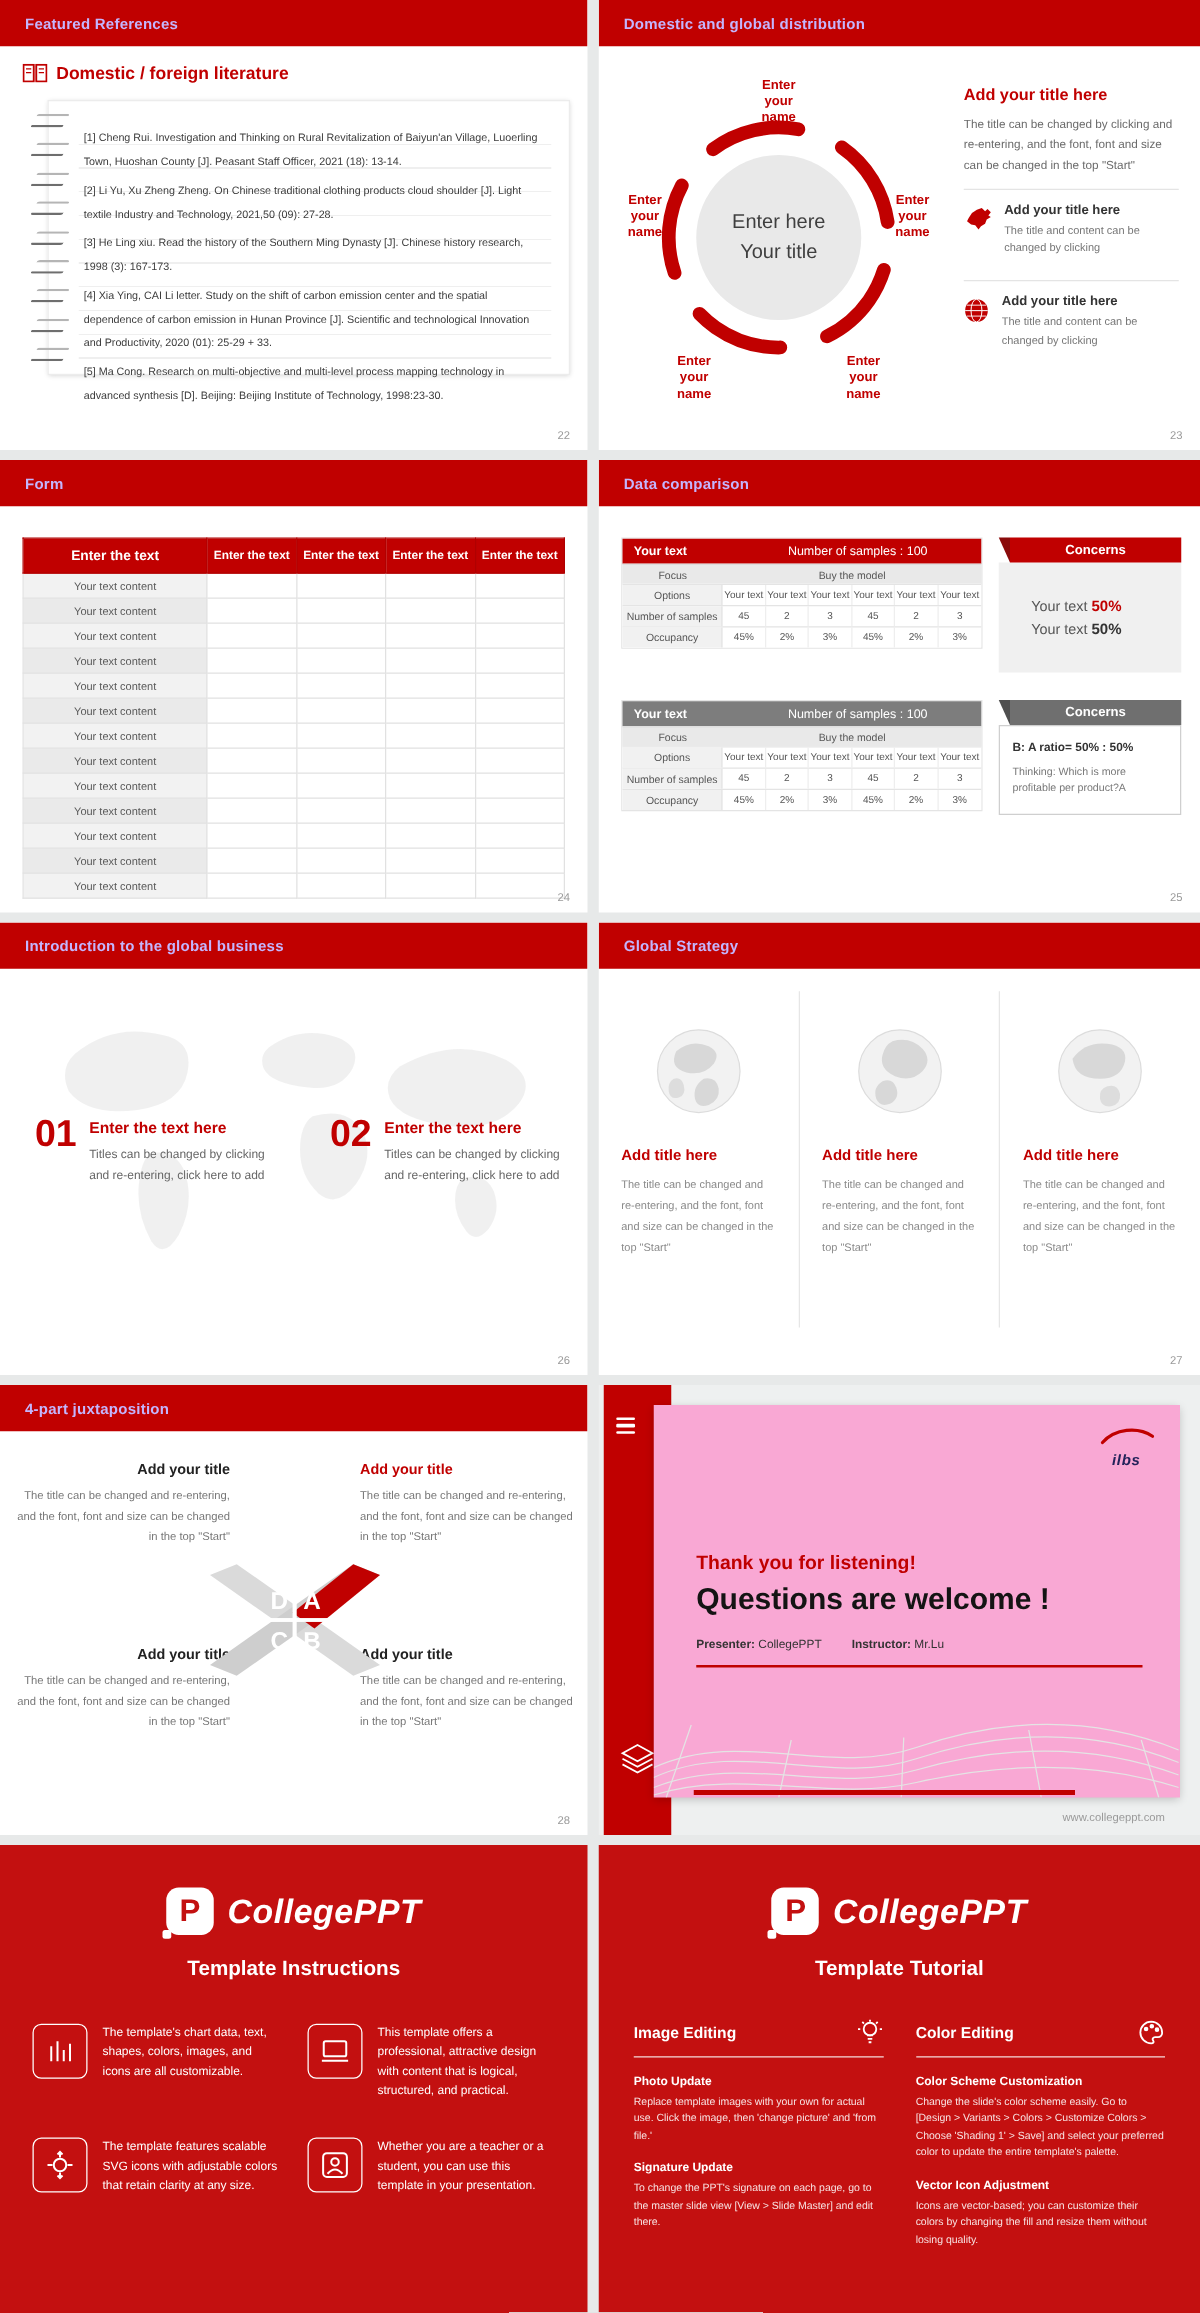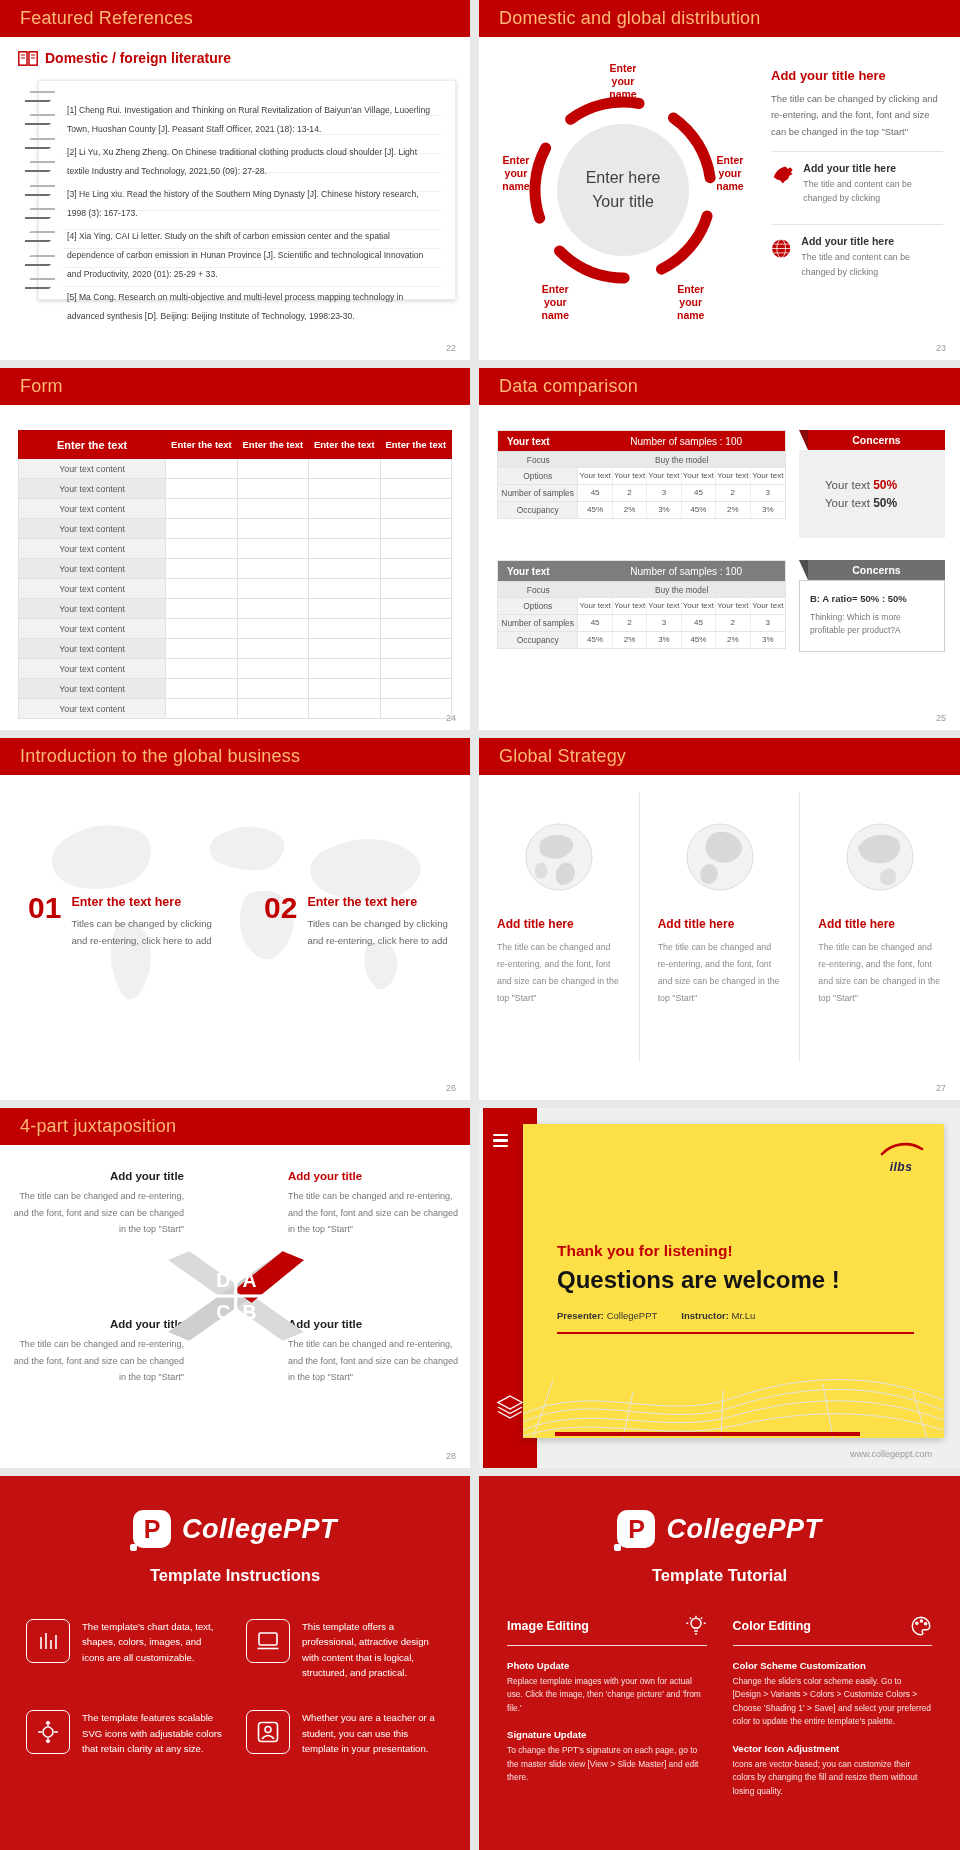--- a/index.html
+++ b/index.html
@@ -1,20 +1,20 @@
 <!DOCTYPE html>
 <html><head>
 <meta charset="utf-8">
 <style>
   html,body{margin:0;padding:0;background:#dfe2e2;font-family:"Liberation Sans",sans-serif;}
   .page{position:relative;width:960px;height:1850px;background:#e7e9e9;overflow:hidden;margin:0 auto;}
   .cell{position:absolute;background:#fff;overflow:hidden;}
   
-  .slide-head{height:37px;background:#c00000;color:#fdba74;display:flex;align-items:center;
-    font-size:18px;font-weight:normal;padding-left:20px;letter-spacing:.2px;}
+  .slide-head{height:37px;background:#c00000;color:#c4b5fd;display:flex;align-items:center;
+    font-size:12px;font-weight:bold;padding-left:20px;letter-spacing:.2px;}
   .pagenum{position:absolute;right:14px;bottom:7px;font-size:9px;color:#9a9a9a;}
   
   .ref-sub{position:absolute;left:18px;top:50px;display:flex;align-items:center;gap:7px;
     color:#c00000;font-weight:bold;font-size:14px;}
   .ref-card{position:absolute;left:38px;right:14px;top:80px;bottom:60px;background:#fff;
     border:1px solid #ececec;box-shadow:0 1px 4px rgba(0,0,0,.18);}
   .ref-text{position:absolute;left:24px;right:14px;top:16px;bottom:10px;font-size:8.6px;color:#3c3c3c;
     line-height:19px;background-image:repeating-linear-gradient(to bottom,transparent 0 18px,#efefef 18px 19px);}
   .ref-text p{margin:4px;}
   .clips{position:absolute;left:-12px;top:10px;bottom:10px;display:flex;flex-direction:column;justify-content:space-between;}
@@ -100,21 +100,21 @@
   .jb-tr{left:288px;top:62px;text-align:left;}
   .jb-bl{left:12px;top:210px;text-align:right;}
   .jb-br{left:288px;top:210px;text-align:left;}
   .jux-x{position:absolute;left:168px;top:142px;}
   
   .closing{background:#eef0f0;}
   .close-bar{position:absolute;left:4px;top:0;width:54px;height:100%;background:#c00000;}
   .burger{position:absolute;left:10px;top:26px;width:15px;}
   .burger div{height:2.4px;background:#fff;margin-bottom:3px;border-radius:1px;}
   .layers-ic{position:absolute;left:13px;bottom:48px;}
-  .close-card{position:absolute;left:44px;right:16px;top:16px;bottom:30px;background:#fde047;
+  .close-card{position:absolute;left:44px;right:16px;top:16px;bottom:30px;background:#f9a8d4;
     box-shadow:0 2px 7px rgba(0,0,0,.22);}
   .ilbs{position:absolute;right:20px;top:18px;text-align:center;}
   .ilbs .word{font-size:12px;font-weight:bold;color:#23235a;font-style:italic;letter-spacing:.5px;}
   .close-text{position:absolute;left:34px;top:118px;right:30px;}
   .close-text .t1{color:#c00000;font-size:15.5px;font-weight:bold;margin:0 0 6px;}
   .close-text .t2{color:#141414;font-size:24px;font-weight:bold;margin:0 0 16px;}
   .pres-row{font-size:9.5px;color:#333;display:flex;gap:24px;}
   .pres-row b{font-weight:bold;}
   .red-rule{height:2px;background:#c00000;margin-top:11px;width:100%;}
   .mesh{position:absolute;left:0;right:0;bottom:0;height:86px;}

